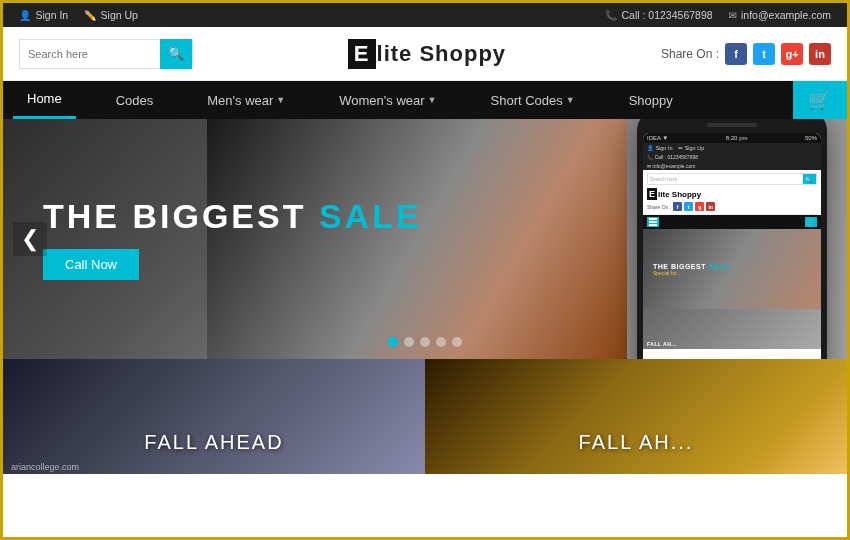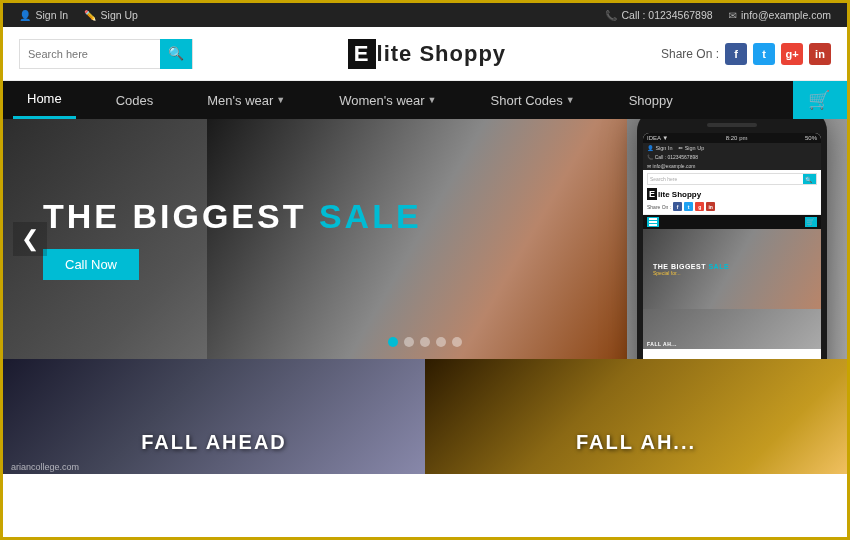--- a/index.html
+++ b/index.html
@@ -396,21 +396,21 @@
     }
     .content-card-right {
       background: linear-gradient(135deg, #2d1b00 0%, #8b6914 40%, #c49a20 80%, #f0c060 100%);
     }
     .content-card-label {
       position: absolute;
       bottom: 20px;
       left: 50%;
       transform: translateX(-50%);
       font-size: 20px;
-      font-weight: 700;
+      font-weight: 400;
       color: #fff;
       text-transform: uppercase;
       letter-spacing: 2px;
       white-space: nowrap;
       text-shadow: 1px 1px 4px rgba(0,0,0,0.7);
     }
     .website-label {
       position: absolute;
       bottom: 2px;
       left: 8px;

